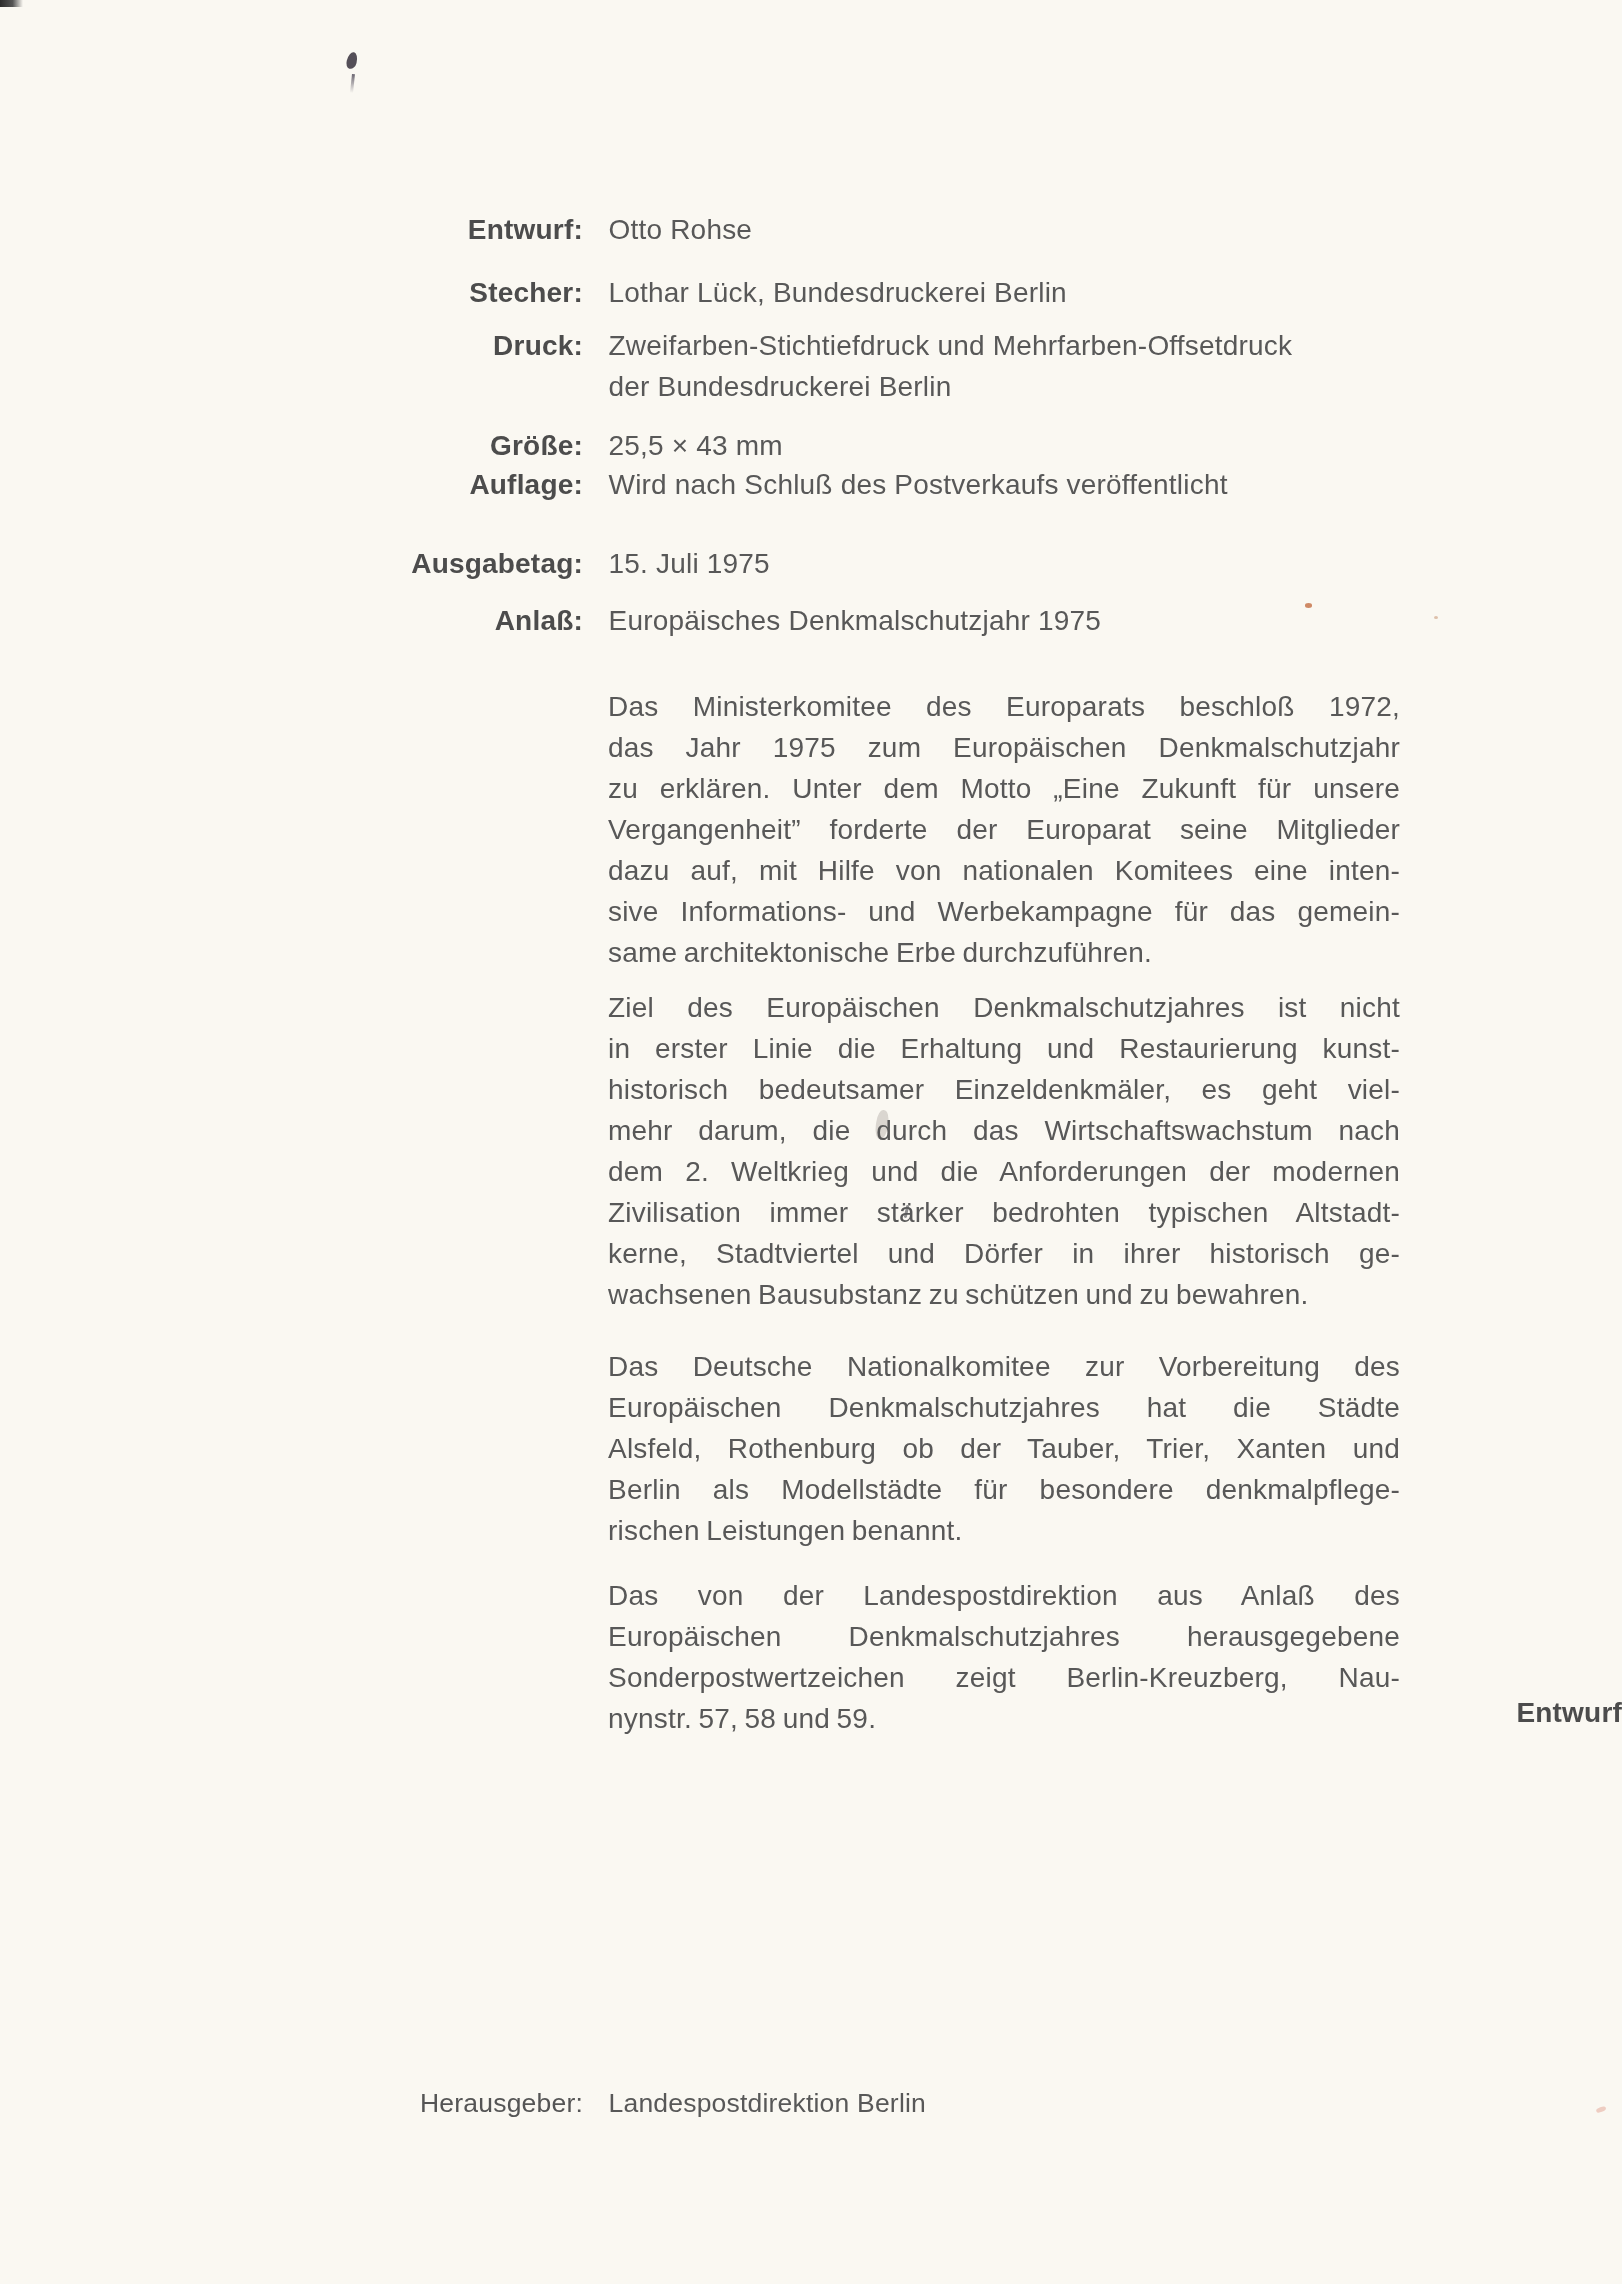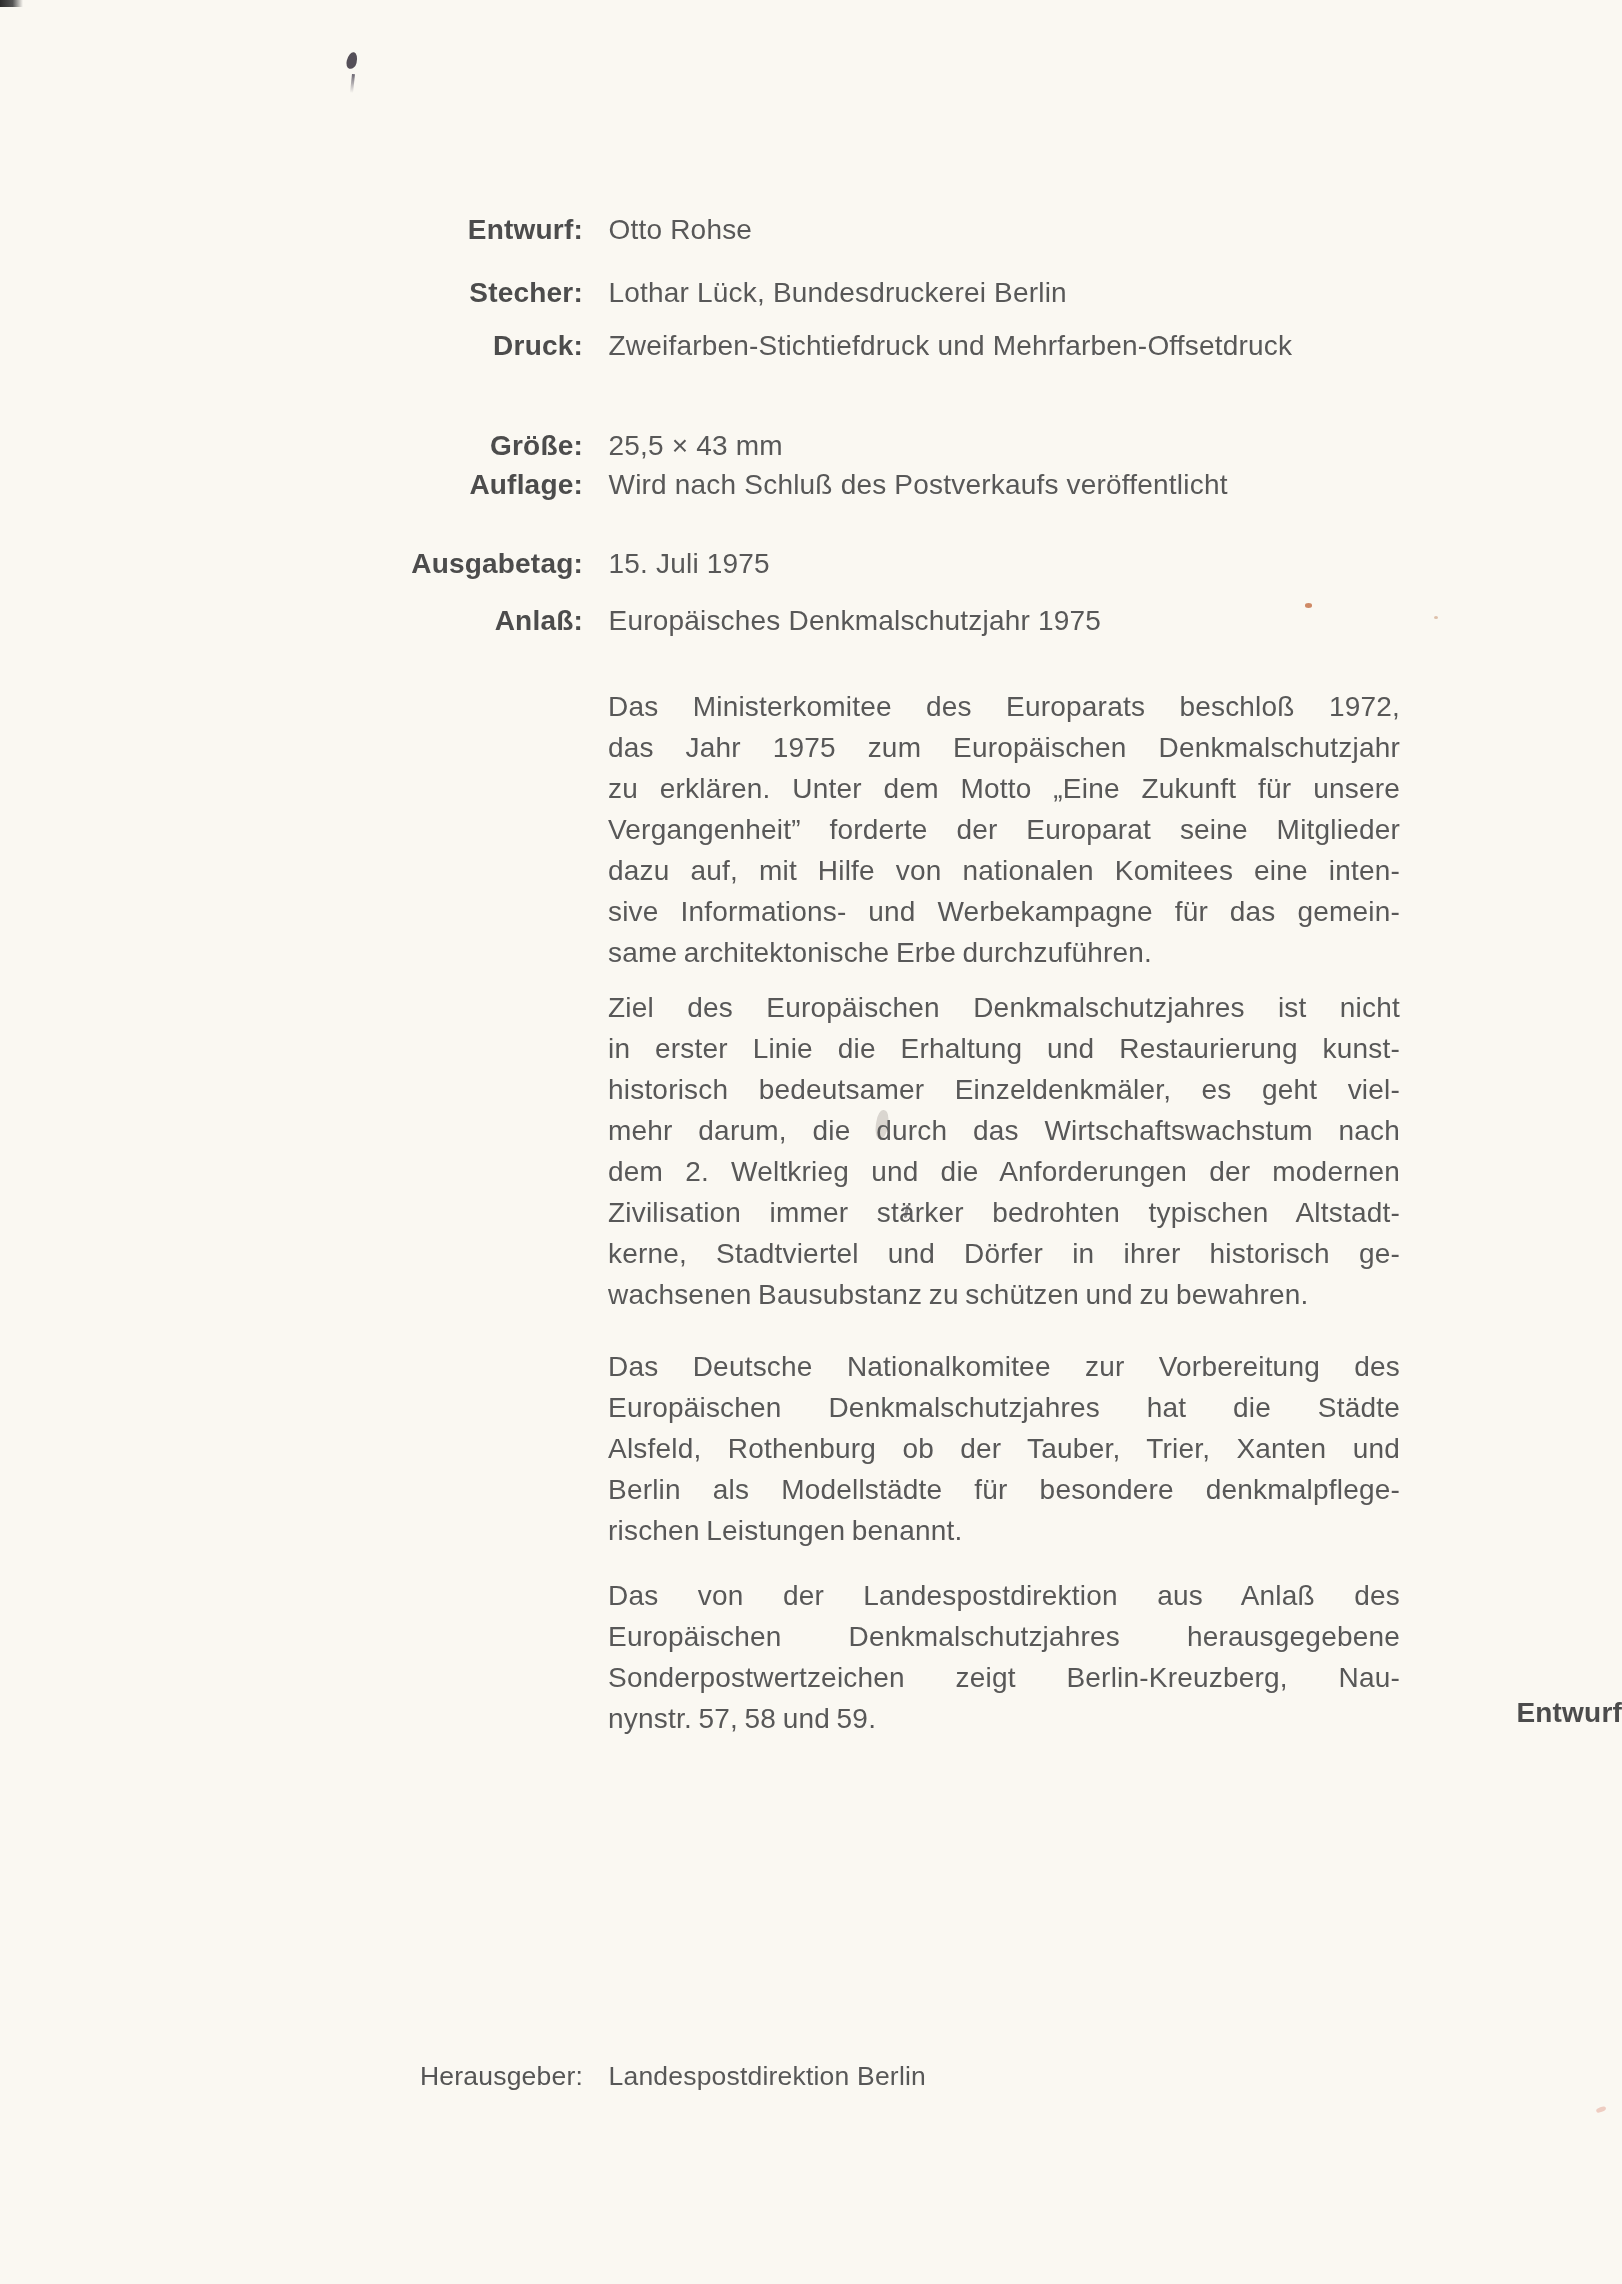--- a/index.html
+++ b/index.html
@@ -20,21 +20,21 @@
   .row .label{
     flex:0 0 583px;width:583px;
     text-align:right;
     font-weight:bold;color:#4c4c4c;
   }
   .row .value{
     margin-left:25.5px;color:#585858;
   }
   .row .value .line{white-space:nowrap;}
   .row.designer{align-items:flex-end;flex-direction:column;}
-  .row.footer{font-size:26.5px;line-height:34px;}
+  .row.footer{font-size:26.5px;line-height:34px;margin-top:27px;}
   .row.footer .label{font-weight:normal;color:#555555;}
   .para{
     position:absolute;left:608px;width:792px;
     font-size:28px;line-height:41px;letter-spacing:0.2px;
     color:#585858;
     margin-top:24px;
   }
   .para .line{white-space:nowrap;word-spacing:-1.4px;}
   .para .line.j{text-align:justify;text-align-last:justify;}
   
@@ -85,20 +85,21 @@
     <div class="label">Stecher:</div>
     <div class="value">
         <div class="line">Lothar Lück, Bundesdruckerei Berlin</div>
       </div>
   </div>
 
   <div class="row" style="top:325px">
     <div class="label">Druck:</div>
     <div class="value">
         <div class="line">Zweifarben-Stichtiefdruck und Mehrfarben-Offsetdruck</div>
+        <div class="line">der Bundesdruckerei Berlin</div>
       </div>
   </div>
 
   <div class="row" style="top:425px">
     <div class="label">Größe:</div>
     <div class="value">
         <div class="line">25,5 × 43 mm</div>
       </div>
   </div>
 

